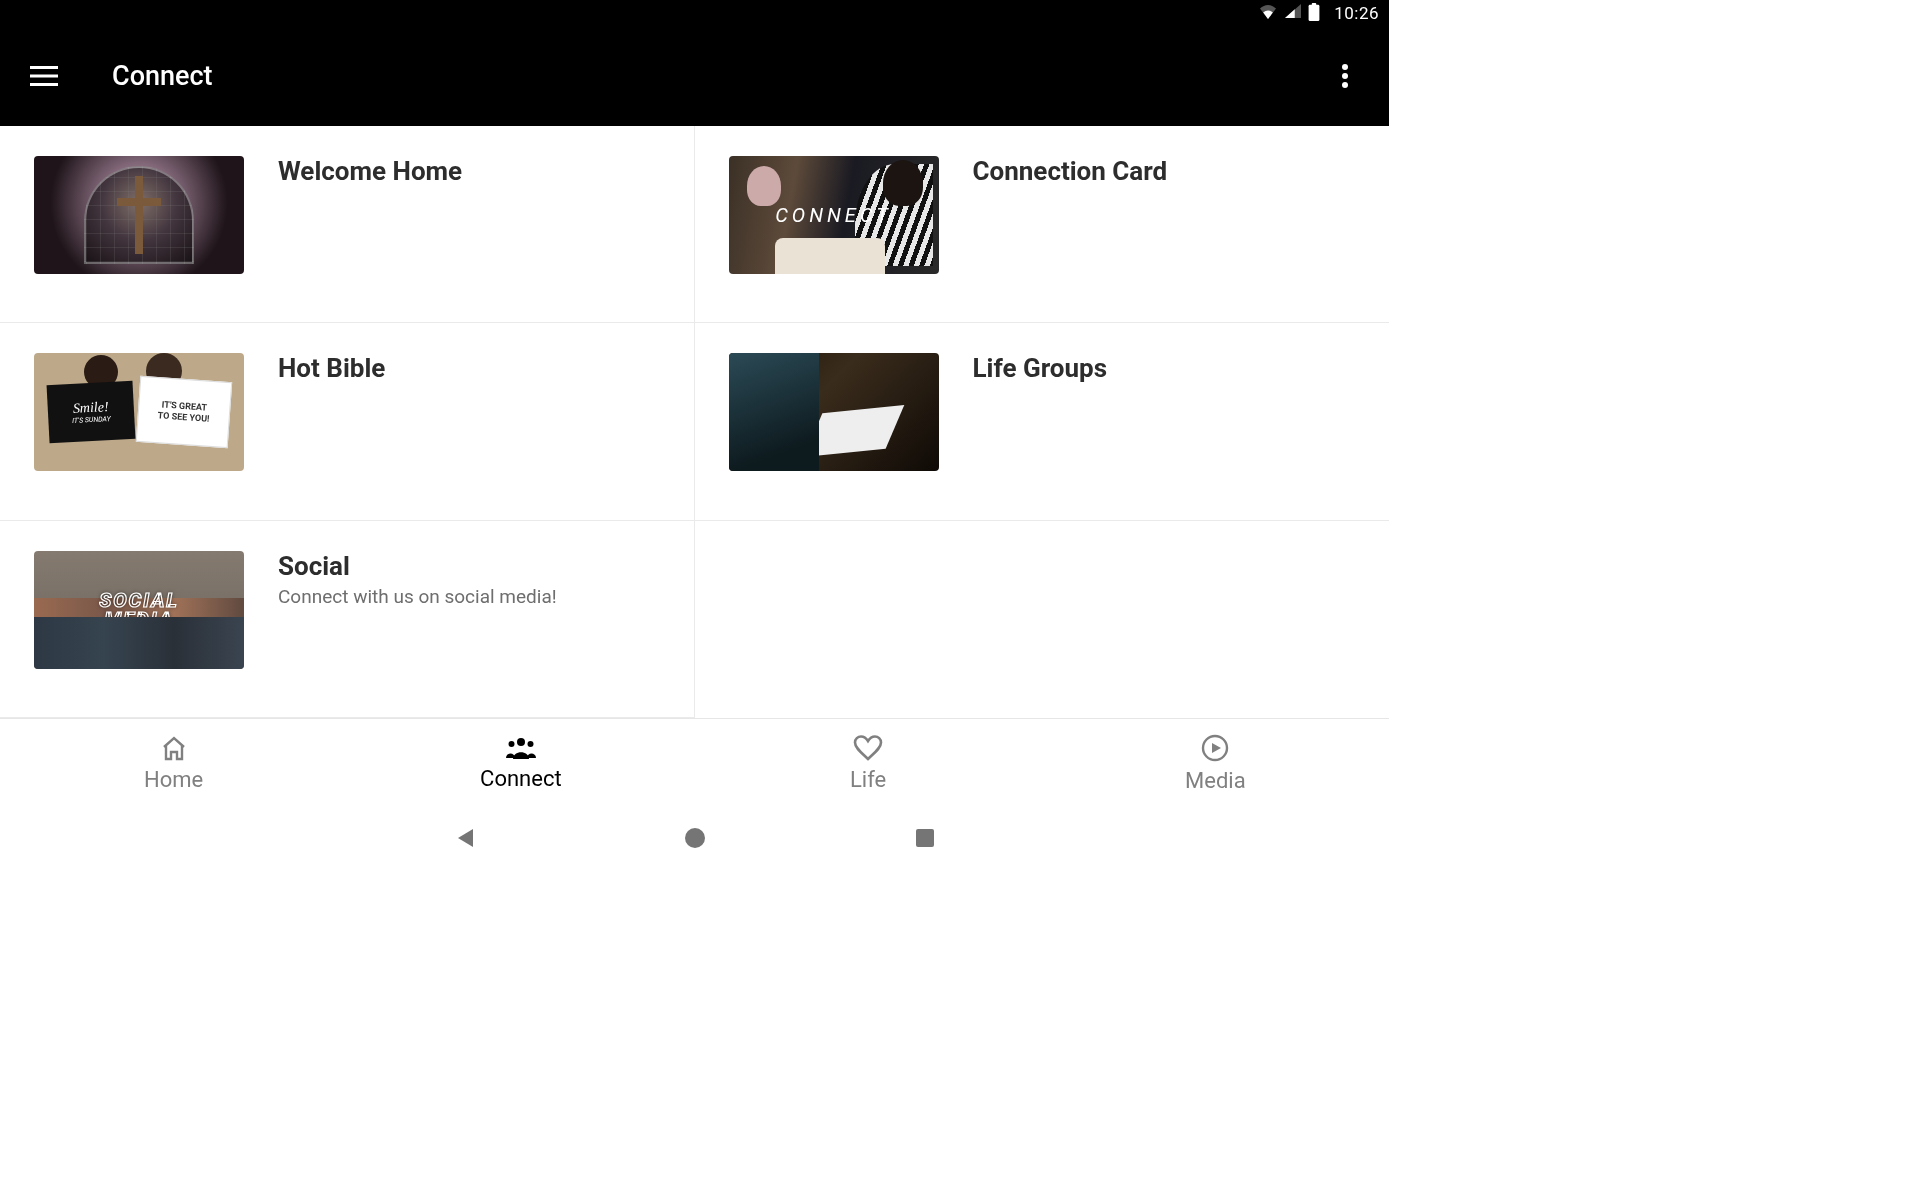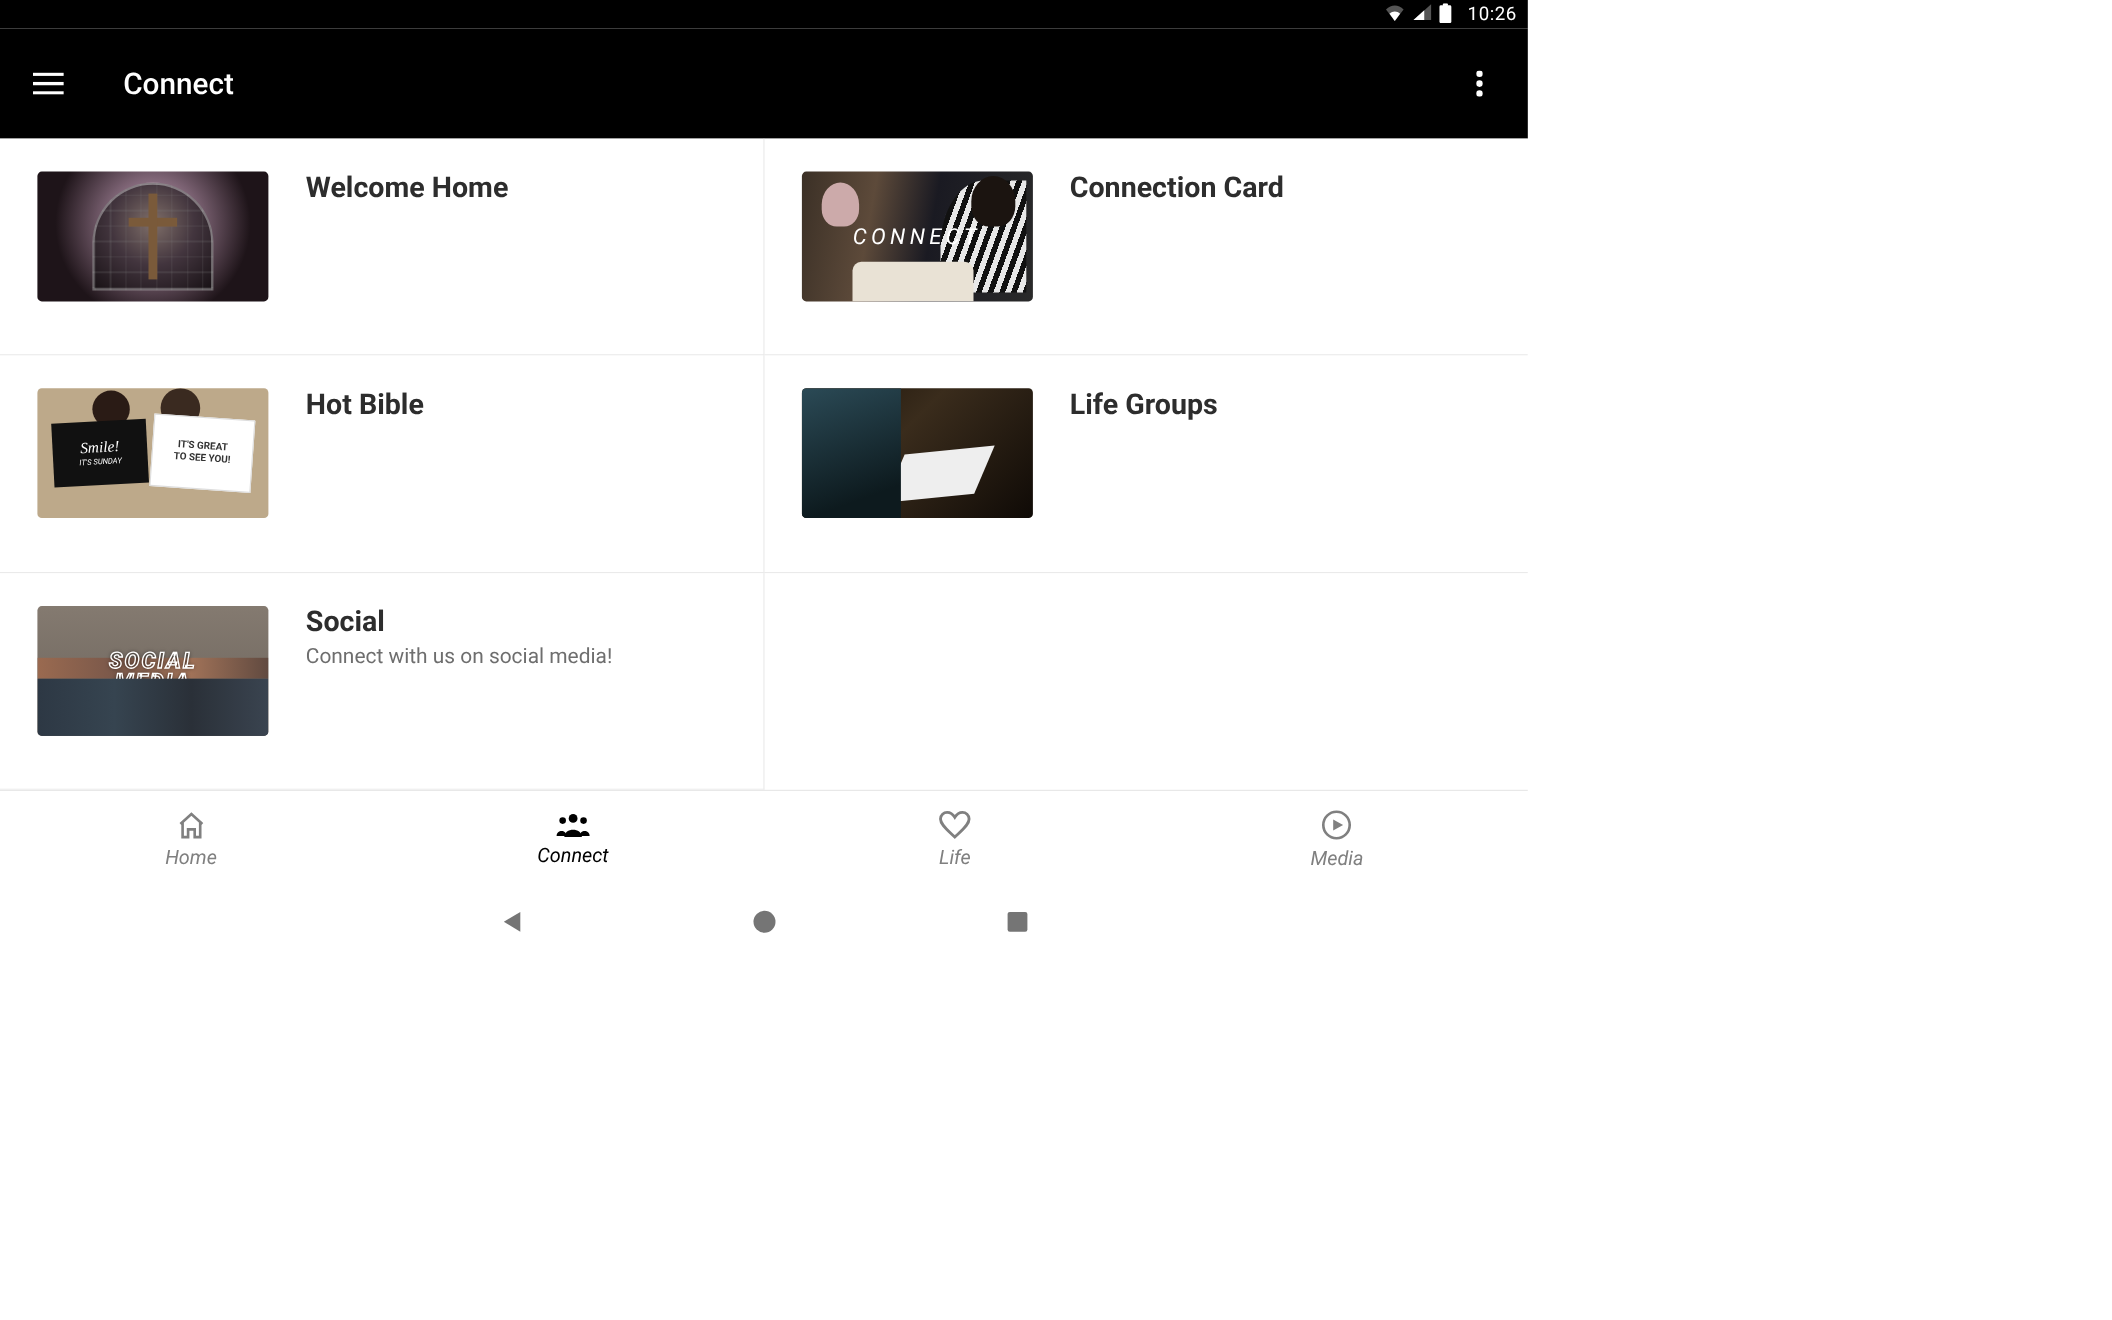--- a/index.html
+++ b/index.html
@@ -188,21 +188,21 @@
     display:flex;
     background:#fff;
   }
   .navitem {
     flex:1; display:flex; flex-direction:column; align-items:center; justify-content:center;
     gap:6px; cursor:pointer;
     color:#808080;
   }
   .navitem.active { color:#000; }
   .navitem svg { display:block; }
-  .navlabel { font-size:18px;font-style:italic; }
+  .navlabel { font-size:22px; }
 
   
   .softnav {
     height:60px;
     background:#fff;
     display:flex; align-items:center; justify-content:center;
     gap:200px;
   }
   .softnav .btn { width:30px; height:30px; display:flex; align-items:center; justify-content:center; cursor:pointer; }
   .softnav svg { display:block; }

